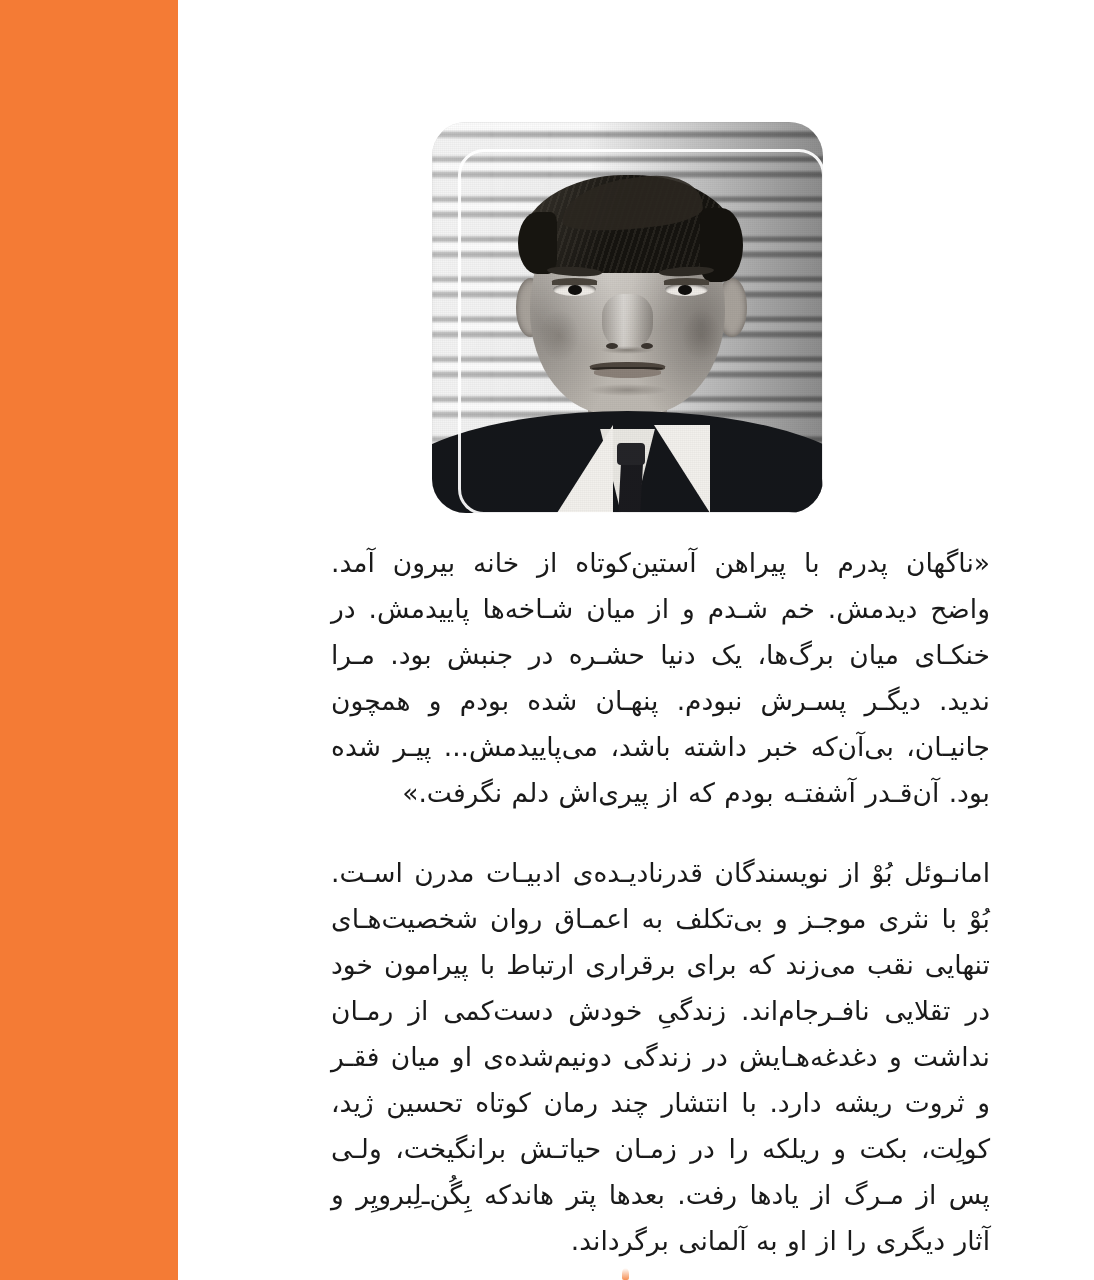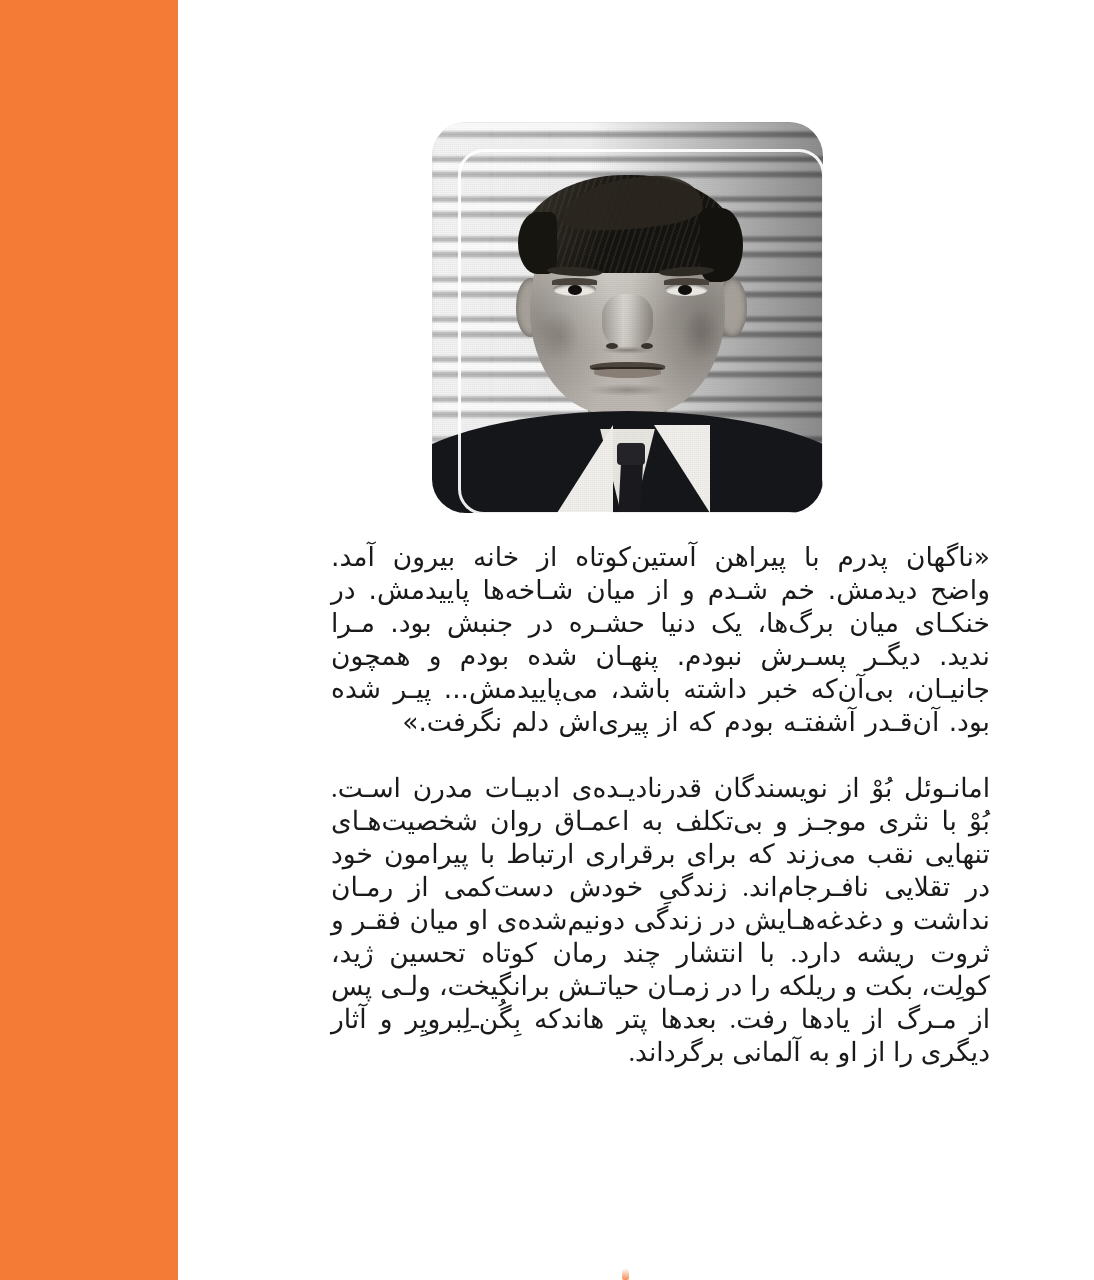--- a/index.html
+++ b/index.html
@@ -438,33 +438,33 @@
     top: 540px;
     width: 703px;    
     direction: rtl;
     text-align: justify;
     text-align-last: right;
   }
 
   .para {
     font-family: "DejaVu Sans", "Liberation Sans", sans-serif;
     font-size: 26.5px;
-    line-height: 33px;
+    line-height: 46px;
     color: #1a1a1a;
     direction: rtl;
     unicode-bidi: isolate;
     text-align: justify;
     text-align-last: right;
     word-spacing: 1px;
     margin-left: 44px;
   }
 
   #para-quote { margin-bottom: 34px; }
 
-  #para-bio   { margin-bottom: 0; font-family: Liberation Serif, serif; }
+  #para-bio   { margin-bottom: 0; }
 </style>
 </head>
 <body>
 
 <div id="page">
 
   <div id="orange-stripe"></div>
 
   <div id="bottom-mark"></div>
 

